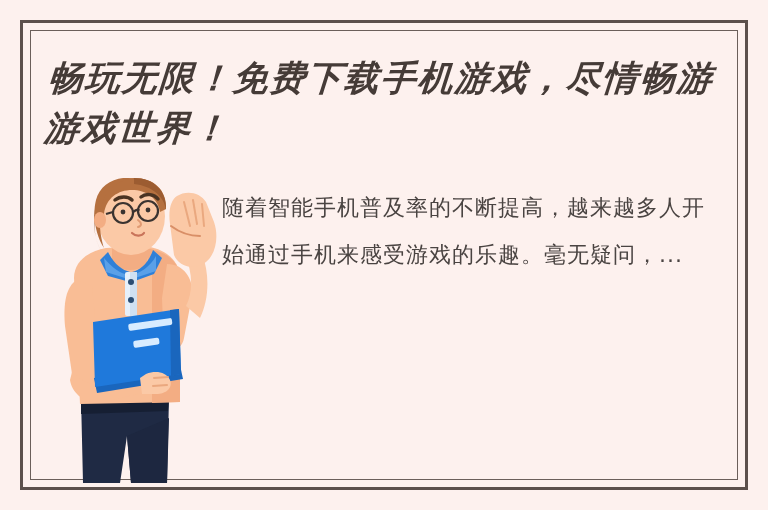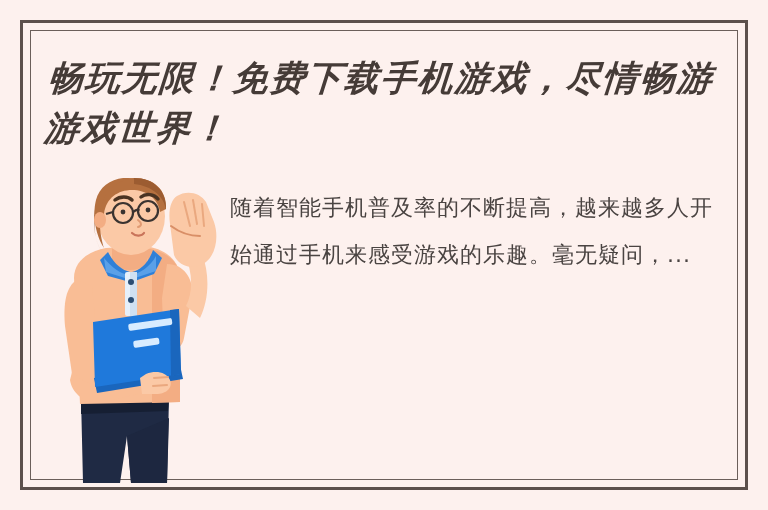--- a/index.html
+++ b/index.html
@@ -64,21 +64,20 @@
   .body-text {
     position: absolute;
     left: 222px;
     top: 184px;
     width: 500px;
     font-family: "DejaVu Sans", "Liberation Sans", sans-serif;
     font-size: 22px;
     line-height: 47px;
     color: #4a4442;
     letter-spacing: 1px;
-    margin-left: 8px;
   }
 
   
   .illus {
     position: absolute;
     left: 34px;
     top: 178px;
     width: 200px;
     height: 305px;
   }

